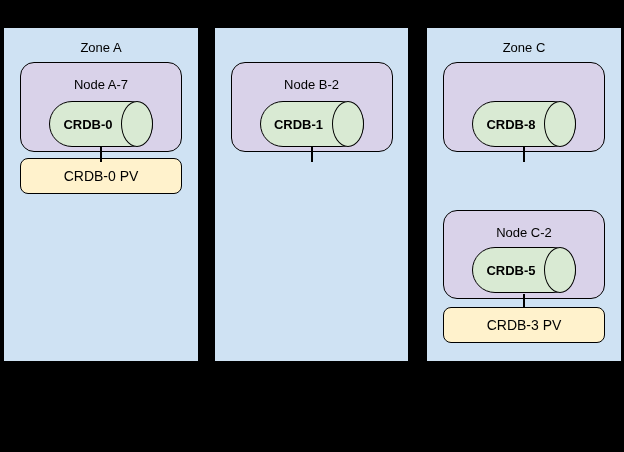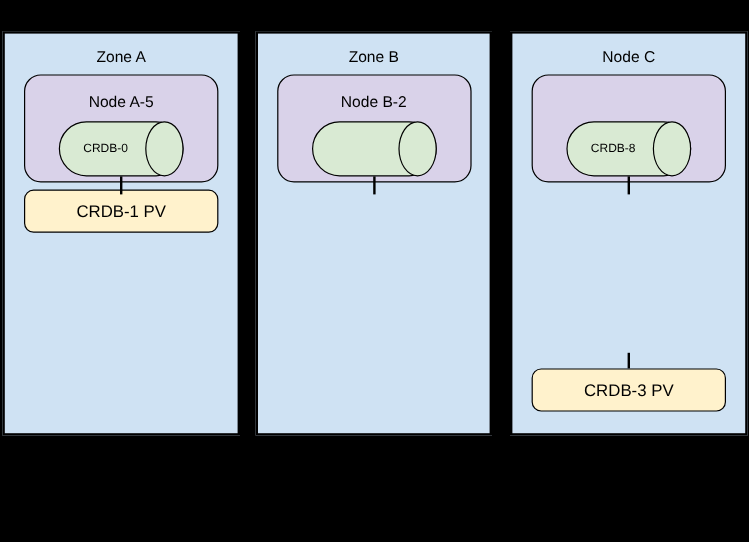--- a/index.html
+++ b/index.html
@@ -63,21 +63,22 @@
     top: -1px; right: -1px;
     width: 32px; height: 46px;
     background: var(--cylinder-fill, #d9ead3);
     border: 1px solid var(--border, #000000);
     border-radius: 50%;
   }
   .cyl-label {
     position: absolute;
     left: 0; right: 26px; top: 0; bottom: 0;
     display: flex; align-items: center; justify-content: center;
-    font-size: 10px;
+    font-size: 13px;
+    font-weight: bold;
   }
 
   .connector {
     position: absolute;
     left: 50%; margin-left: -1px;
     width: 2px;
     background: var(--border, #000000);
     z-index: 3;
   }
   .conn-1 { top: 119px; height: 15px; }
@@ -97,47 +98,54 @@
   .pv-2 { top: 279px; }
 </style>
 </head>
 <body>
 
 <div class="diagram">
 
   <div class="zone zone-a">
     <div class="zone-title">Zone A</div>
     <div class="node node-1">
-      <div class="node-title">Node A-5</div>
+      <div class="node-title">Node A-7</div>
       <div class="cylinder">
         <div class="cyl-cap"></div>
         <div class="cyl-label">CRDB-0</div>
       </div>
     </div>
     <div class="connector conn-1"></div>
-    <div class="pv pv-1">CRDB-1 PV</div>
+    <div class="pv pv-1">CRDB-0 PV</div>
   </div>
 
   <div class="zone zone-b">
-    <div class="zone-title">Zone B</div>
     <div class="node node-1">
       <div class="node-title">Node B-2</div>
       <div class="cylinder">
         <div class="cyl-cap"></div>
+        <div class="cyl-label">CRDB-1</div>
       </div>
     </div>
     <div class="connector conn-1"></div>
   </div>
 
   <div class="zone zone-c">
-    <div class="zone-title">Node C</div>
+    <div class="zone-title">Zone C</div>
     <div class="node node-1">
       <div class="cylinder">
         <div class="cyl-cap"></div>
         <div class="cyl-label">CRDB-8</div>
       </div>
     </div>
     <div class="connector conn-1"></div>
+    <div class="node node-2">
+      <div class="node-title">Node C-2</div>
+      <div class="cylinder">
+        <div class="cyl-cap"></div>
+        <div class="cyl-label">CRDB-5</div>
+      </div>
+    </div>
     <div class="connector conn-2"></div>
     <div class="pv pv-2">CRDB-3 PV</div>
   </div>
 
 </div>
 
 </body></html>

